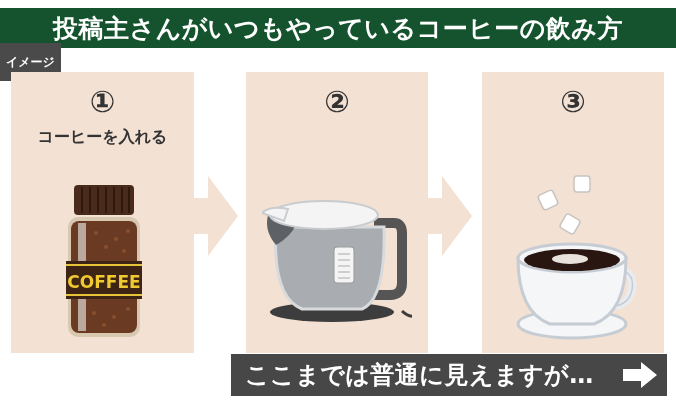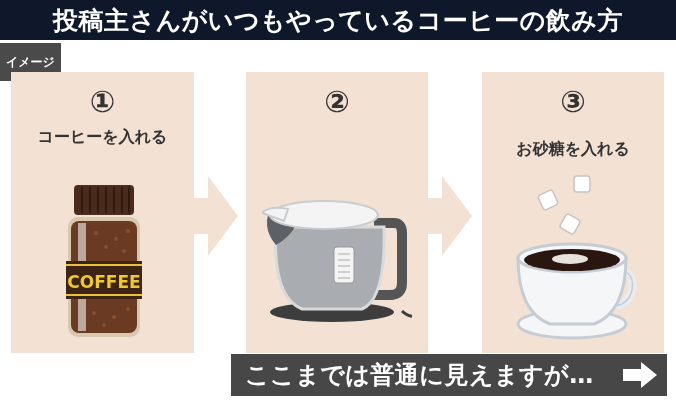--- a/index.html
+++ b/index.html
@@ -1,21 +1,21 @@
 <!DOCTYPE html>
 <html><head>
   <meta charset="utf-8">
   <style>
     * { box-sizing: border-box; margin: 0; padding: 0; }
     html, body { width: 676px; height: 404px; overflow: hidden; background: #ffffff; }
     body { position: relative; font-family: "DejaVu Sans", "Liberation Sans", sans-serif; }
 
     .title-bar {
-      position: absolute; left: 0; top: 0; width: 676px; height: 40px;
-      background: #0f172a;
+      position: absolute; left: 0; top: 8px; width: 676px; height: 40px;
+      background: #14532d;
       display: flex; align-items: center; justify-content: center;
     }
     .title-text {
       color: #ffffff; font-size: 25px; font-weight: bold; letter-spacing: 0.5px;
       white-space: nowrap;
     }
     .image-tag {
       position: absolute; left: 0; top: 43px; height: 38px; padding: 17px 6px;
       background: #4a4a4a; color: #ffffff; font-size: 12px; font-weight: bold;
       display: flex; align-items: center;
@@ -133,21 +133,20 @@
     </g>
   </svg>
 </div>
 
 <svg class="arrow arrow-2" viewBox="0 0 50 80">
   <polygon points="0,22 14,22 14,0 44,40 14,80 14,58 0,58" fill="#f3e1d3"></polygon>
 </svg>
 
 <div class="card card-3">
   <div class="step-num">③</div>
-  <div class="step-label">お砂糖を入れる</div>
   <svg class="illustration cup" width="130" height="170" viewBox="0 0 130 170">
     <g fill="#ffffff" stroke="#c9c4c0" stroke-width="1.5">
       <rect x="30" y="20" width="16" height="16" rx="3" transform="rotate(-25 38 28)"></rect>
       <rect x="64" y="4" width="16" height="16" rx="3"></rect>
       <rect x="52" y="44" width="16" height="16" rx="3" transform="rotate(30 60 52)"></rect>
     </g>
     <ellipse cx="62" cy="152" rx="54" ry="14" fill="#f4f6f8" stroke="#c6ccd4" stroke-width="3"></ellipse>
     <path d="M100 98 Q126 96 122 118 Q118 136 96 134" stroke="#e8ecf0" stroke-width="8" fill="none"></path>
     <path d="M100 98 Q126 96 122 118 Q118 136 96 134" stroke="#c6ccd4" stroke-width="1.5" fill="none"></path>
     <path d="M8 86 Q8 140 40 152 H84 Q116 140 116 86 Z" fill="#f4f6f8" stroke="#c6ccd4" stroke-width="3"></path>

